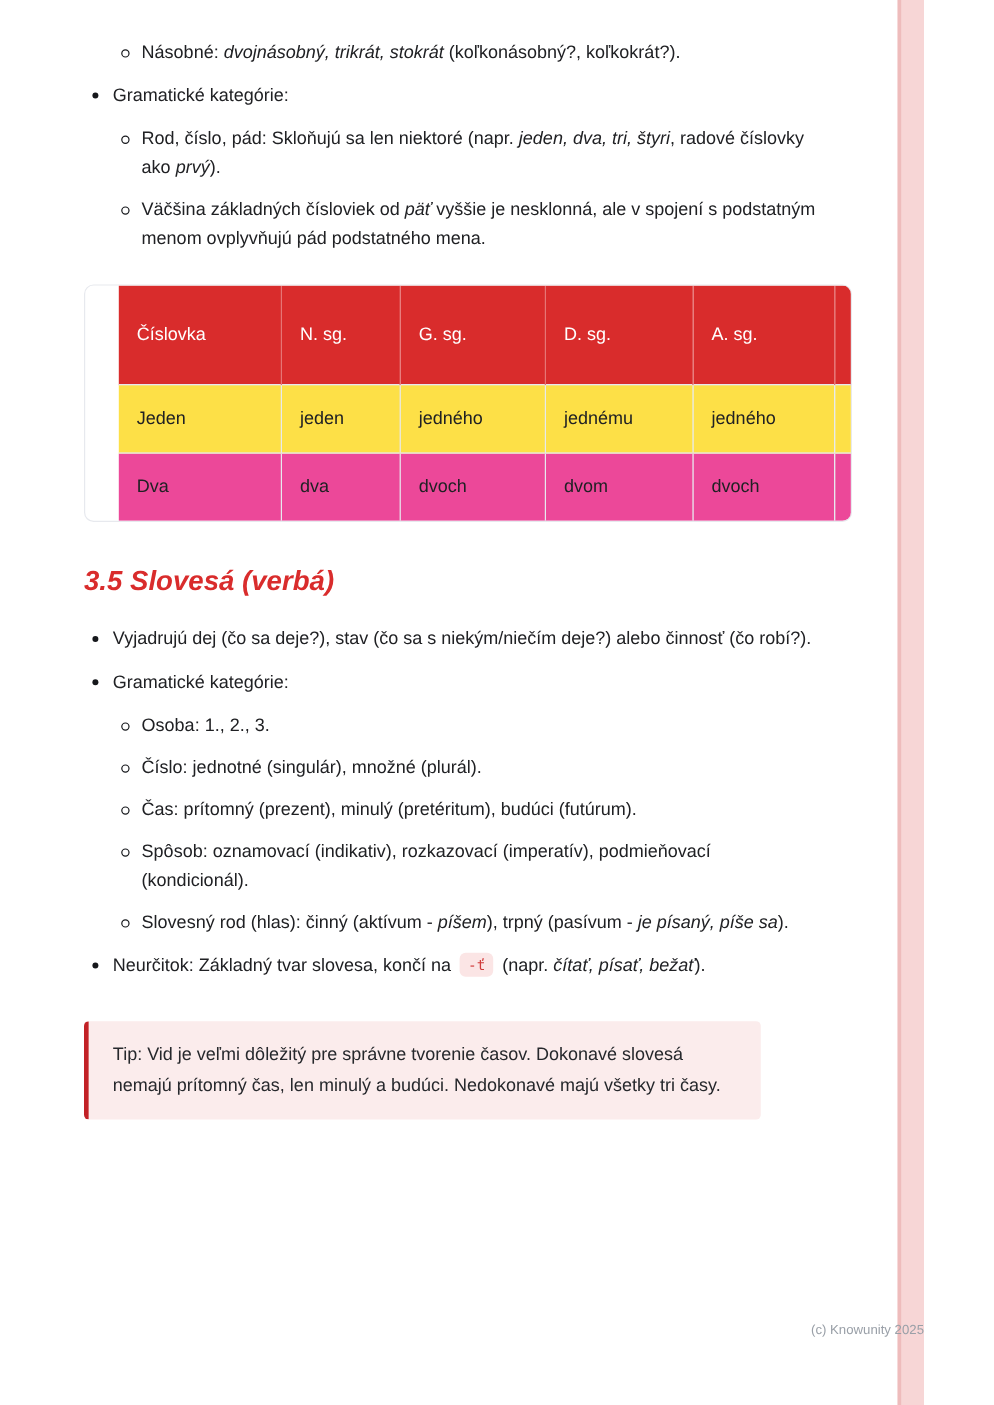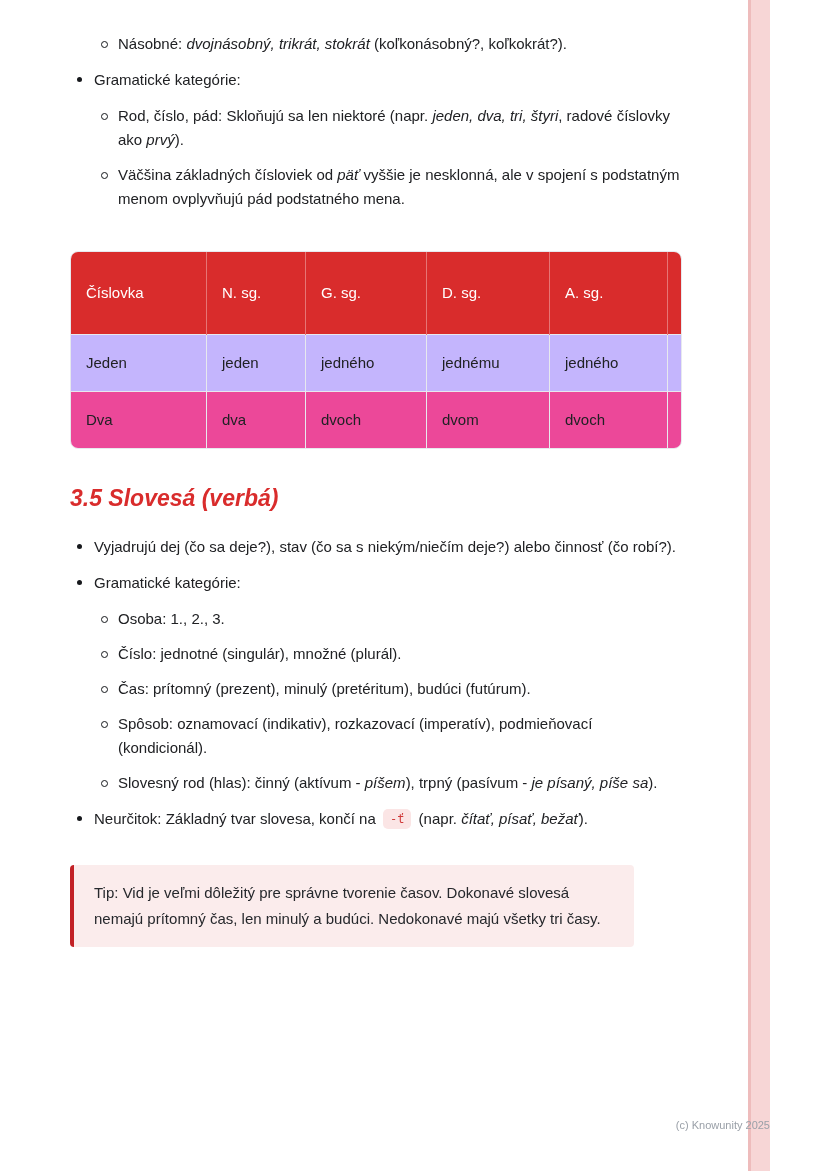--- a/index.html
+++ b/index.html
@@ -31,30 +31,30 @@
   .txt { flex:1; }
   .b { font-weight:400; }
   .i { font-style:italic; }
   .code-badge {
     display:inline-block; background:var(--code-bg,#fbe5e5); color:var(--code-text,#d03a3a);
     font-family:"DejaVu Sans Mono", monospace; font-size:12px; line-height:18px;
     padding:1px 7px; border-radius:5px; margin:0 3px; transform:translateY(-1px);
   }
 
   
-  .table-wrap { margin-top:40px; width:610px; border:1px solid #e7e9ee; border-radius:8px; overflow:hidden; }
+  .table-wrap { margin-top:26px; width:610px; border:1px solid #e7e9ee; border-radius:8px; overflow:hidden;padding-left:28px; }
   table { width:100%; border-collapse:collapse; table-layout:fixed; font-size:15px; color:#202124; }
   th {
     background:var(--accent-red,#d92c2c); color:#ffffff; font-weight:400; text-align:left;
     padding:19px 15px; line-height:22px; vertical-align:middle;
     border-right:1px solid rgba(255,255,255,0.35);
   }
   th:last-child { border-right:none; }
   td {
-    background:#c4b5fd; padding:17px 15px; line-height:22px;
+    background:#fde047; padding:17px 15px; line-height:22px;
     border-top:1px solid #e7e9ee; border-right:1px solid #e7e9ee;
   }
   td:last-child { border-right:none; }
   tbody tr:nth-child(2) td { background:#ec4899; }
   th:nth-child(1), td:nth-child(1) { width:105px; }
   th:nth-child(2), td:nth-child(2) { width:68px; }
   th:nth-child(3), td:nth-child(3) { width:90px; }
   th:nth-child(4), td:nth-child(4) { width:92px; }
   th:nth-child(5), td:nth-child(5) { width:87px; }
   th:nth-child(6), td:nth-child(6) { width:85px; }
@@ -66,21 +66,21 @@
   }
 
   
   .tip {
     margin-top:34px; width:564px; box-sizing:border-box;
     background:var(--tip-bg,#fbecec); border-left:4px solid var(--tip-border,#c22126);
     border-radius:4px; padding:15px 20px; font-size:15px; line-height:26px; color:#26282c;
   }
 
   .footer {
-    position:absolute; right:58px; bottom:40px; z-index:2;
+    position:absolute; right:58px; bottom:56px; z-index:2;
     font-size:11px; color:#9aa0a8;
   }
 </style>
 </head>
 <body>
 
 <div class="page">
   <div class="ribbon"></div>
 
   <div class="content">

